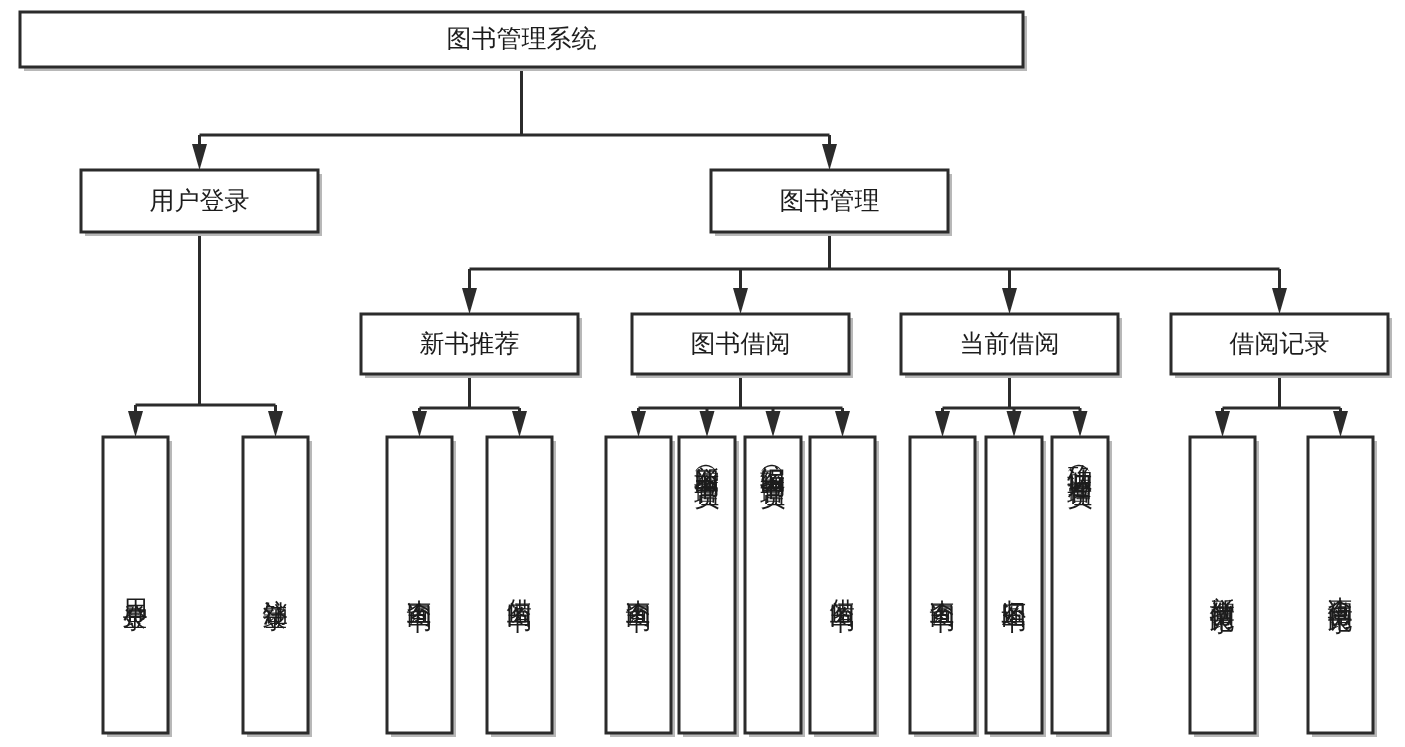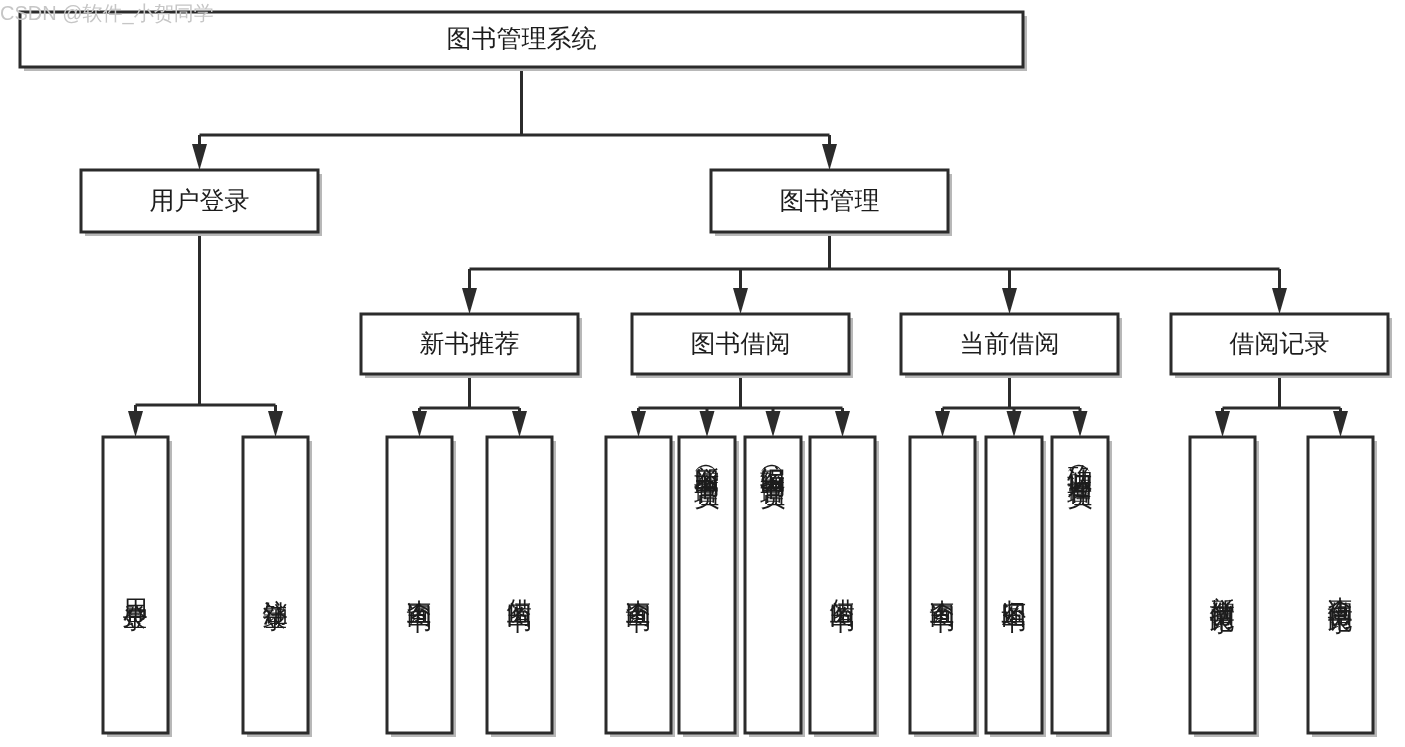--- a/index.html
+++ b/index.html
@@ -227,14 +227,13 @@
       <div class="vert-label-wrap" style="left: 1052px; top: 437px; width: 56px; height: 296px; align-items: flex-start;">
         <div class="vert-label" style="padding-top: 8px;">确认归还（管理员）</div>
       </div>
       <div class="vert-label-wrap" style="left: 1190px; top: 437px; width: 65px; height: 296px;">
         <div class="vert-label">新增借阅记录</div>
       </div>
       <div class="vert-label-wrap" style="left: 1308px; top: 437px; width: 65px; height: 296px;">
         <div class="vert-label">查询借阅记录</div>
       </div>
     </div>
-  <div class="watermark">CSDN @软件_小贺同学</div>
 </div>
 
 </body></html>

